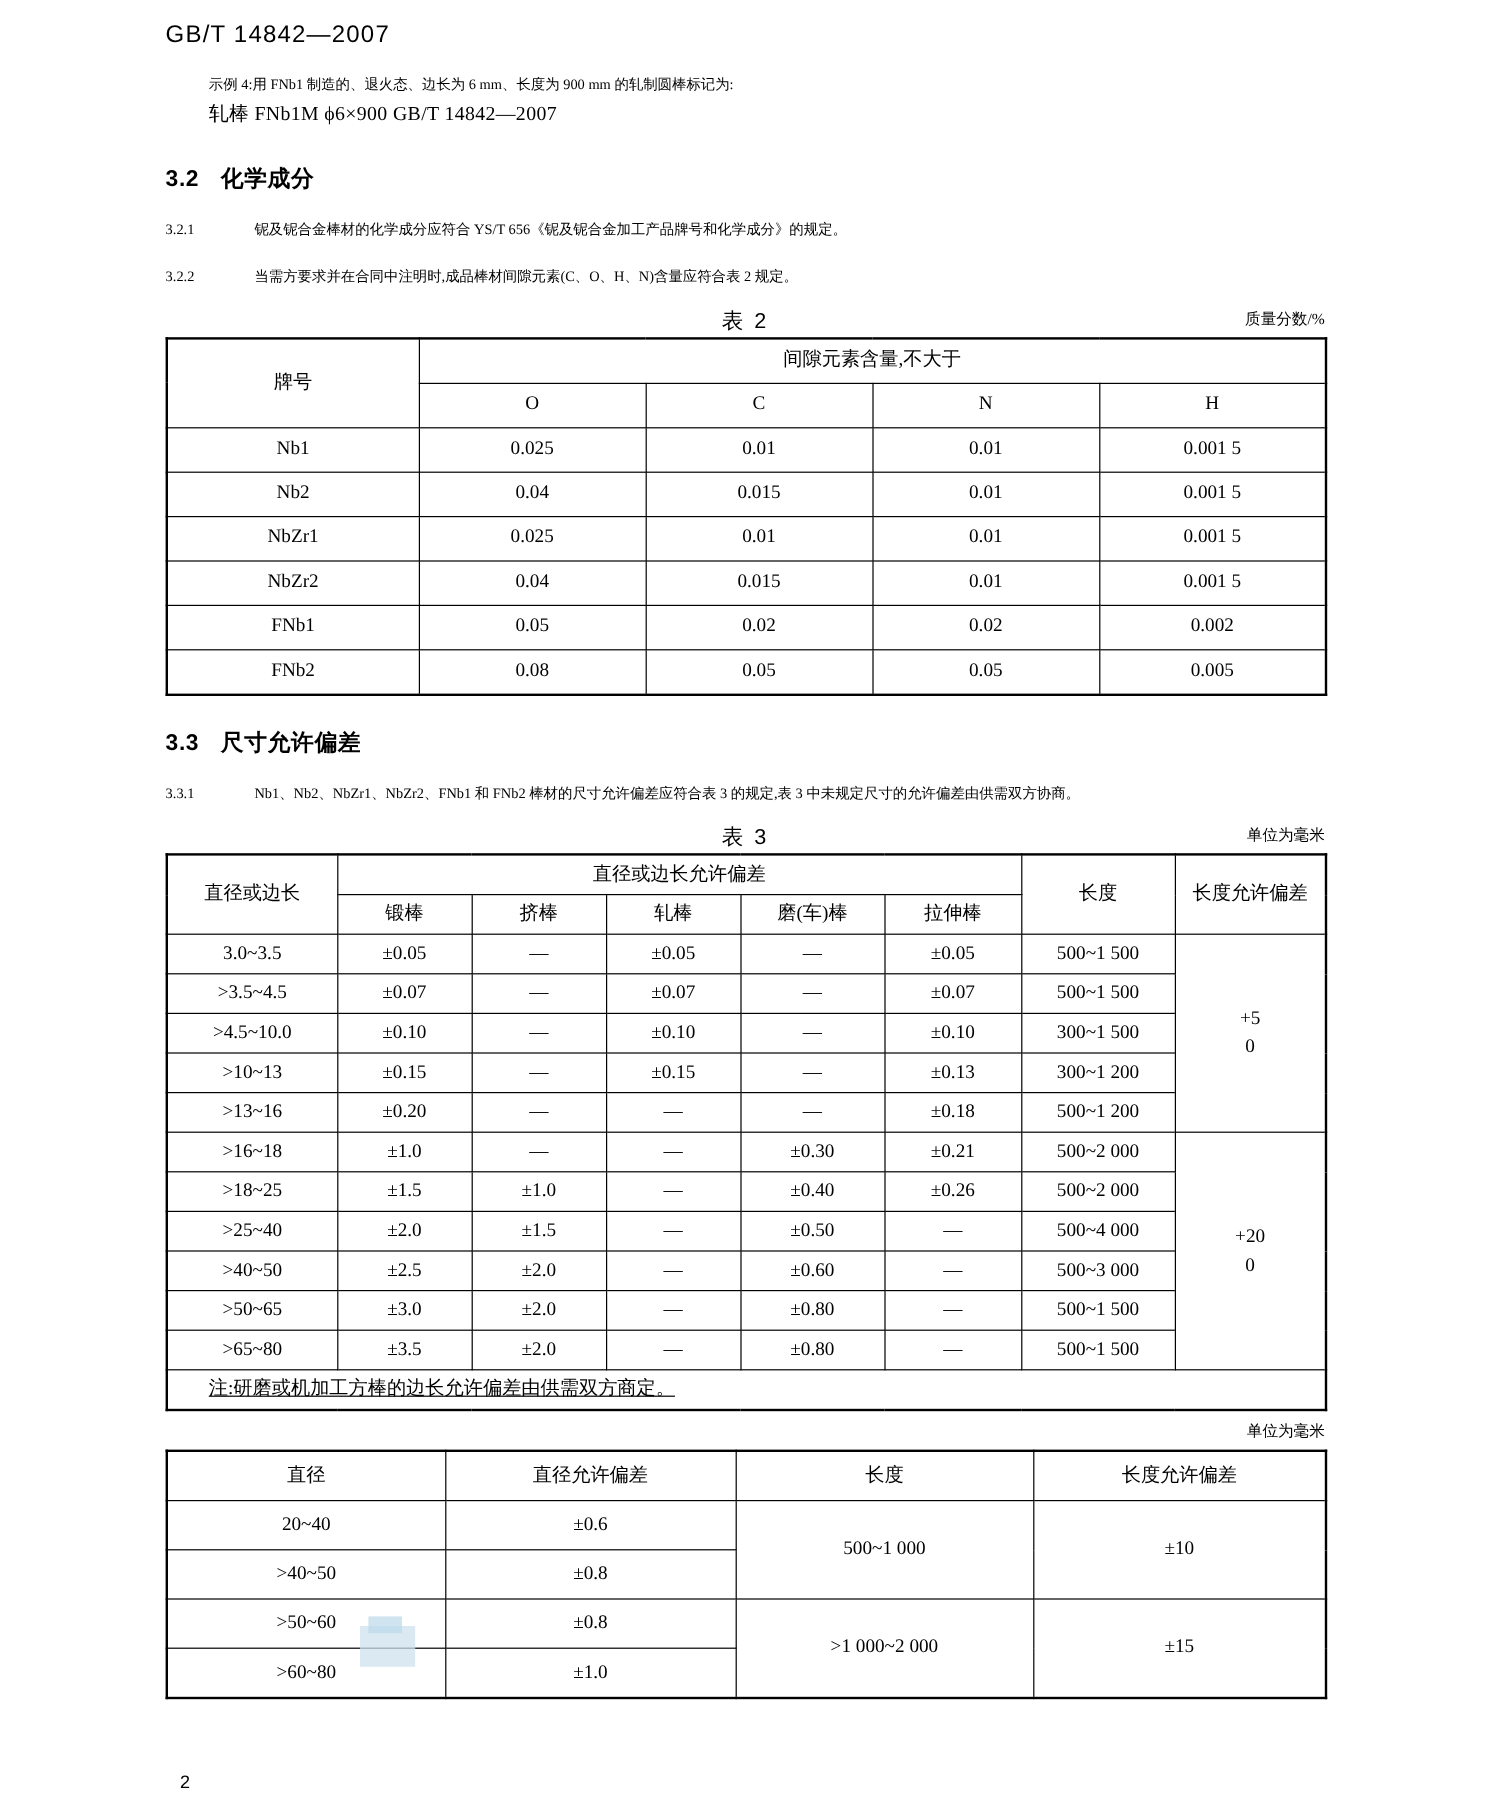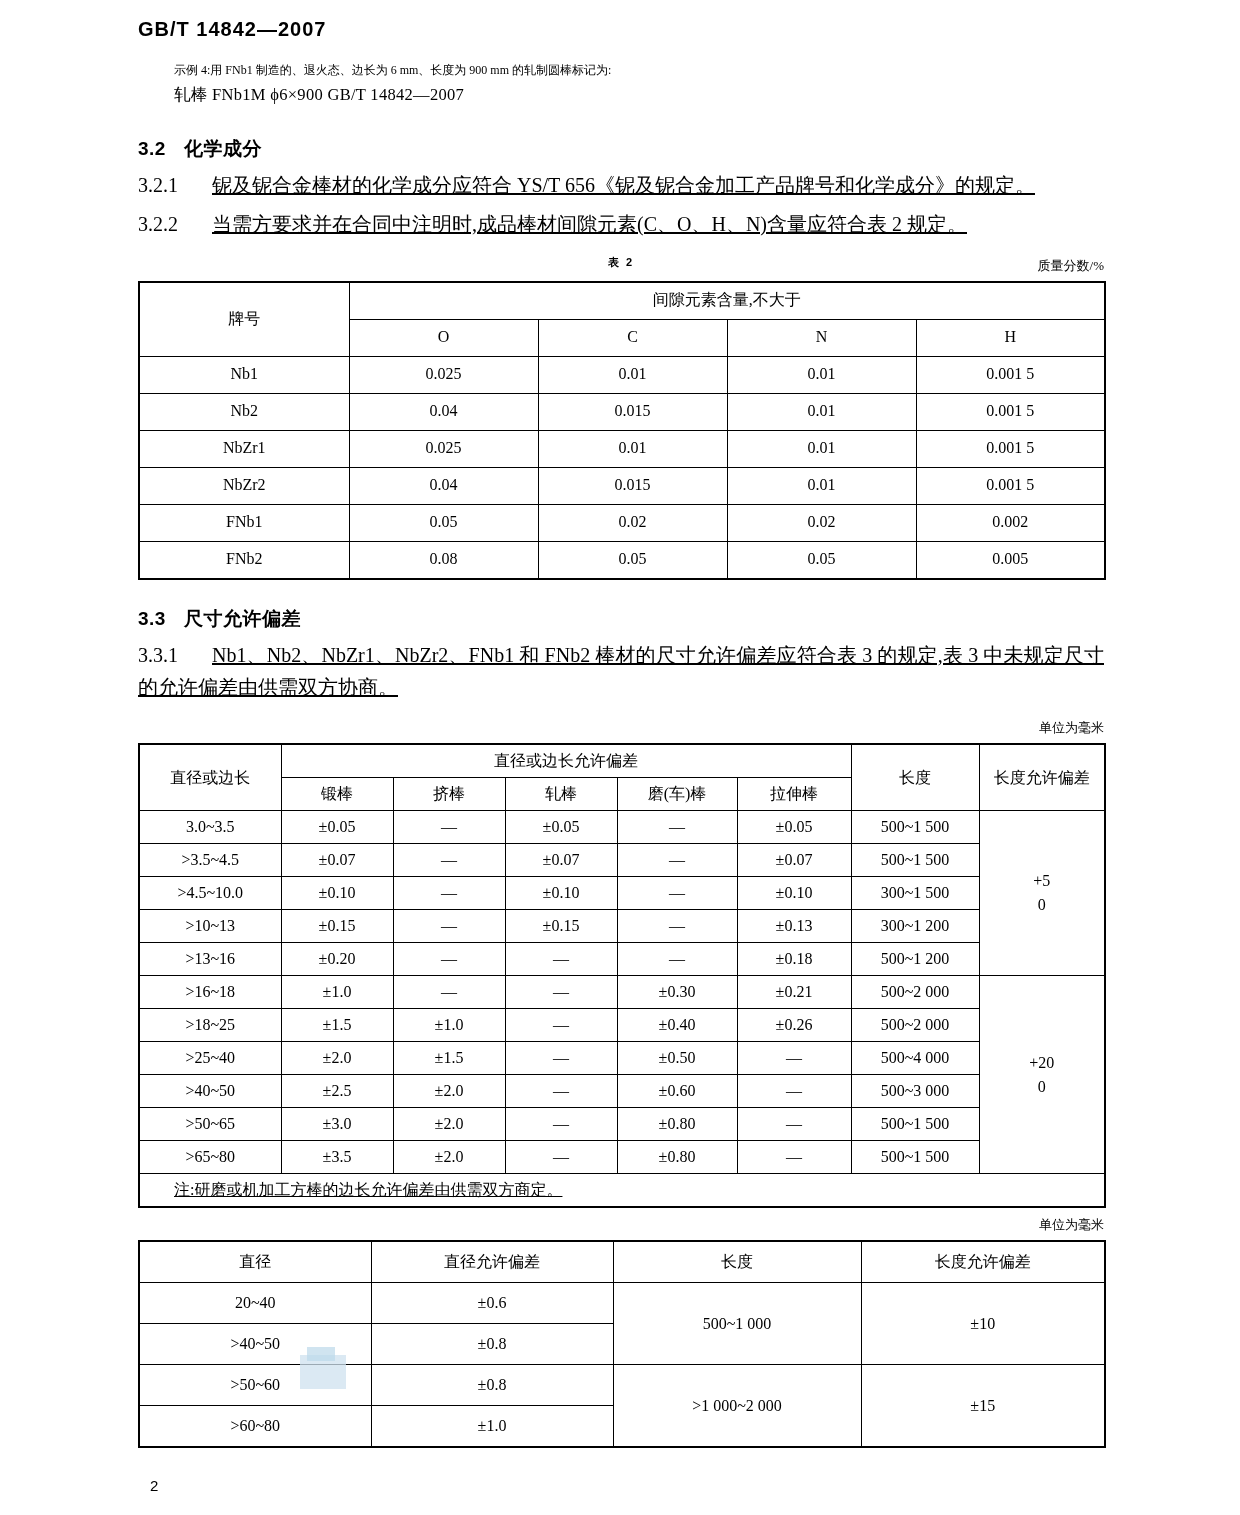--- a/index.html
+++ b/index.html
@@ -20,21 +20,21 @@
     width: 1240px;
     height: 1515px;
     box-sizing: border-box;
     padding: 0;
   }
   .header-std {
     position: absolute;
     left: 138px;
     top: 18px;
     font-family: "Liberation Sans", sans-serif;
-    font-weight: bold;
+    font-weight: normal;
     font-size: 20px;
     letter-spacing: 1px;
   }
   .content {
     position: absolute;
     left: 138px;
     top: 60px;
     width: 966px;
   }
   p {
@@ -57,40 +57,39 @@
     font-size: 19px;
     font-weight: bold;
     margin-top: 26px;
     letter-spacing: 0.5px;
   }
   .sec-head .num {
     display: inline-block;
     min-width: 46px;
   }
   .para {
-    font-size: 20px;
+    font-size: 12px;
     line-height: 1.62;
-    margin-top: 7px;
+    margin-top: 20px;
     text-align: justify;
-    text-decoration: underline;
   }
   .para .num {
     display: inline-block;
     min-width: 74px;
   }
   .tbl-caption-row {
     position: relative;
     margin-top: 14px;
     height: 26px;
   }
   .tbl-title {
     text-align: center;
     font-family: "Liberation Sans", sans-serif;
-    font-size: 11px;
-    font-weight: bold;
+    font-size: 18px;
+    font-weight: normal;
     letter-spacing: 2px;
   }
   .tbl-unit {
     position: absolute;
     right: 0;
     top: 2px;
     font-size: 13px;
   }
   table {
     border-collapse: collapse;
@@ -241,20 +240,21 @@
 
     <div class="sec-head">
       <span class="num">3.3</span><span>尺寸允许偏差</span>
     </div>
 
     <p class="para">
       <span class="num">3.3.1</span><span>Nb1、Nb2、NbZr1、NbZr2、FNb1 和 FNb2 棒材的尺寸允许偏差应符合表 3 的规定,表 3 中未规定尺寸的允许偏差由供需双方协商。</span>
     </p>
 
     <div class="tbl-caption-row">
+      <div class="tbl-title">表 3</div>
       <div class="tbl-unit">单位为毫米</div>
     </div>
 
     <table class="t3 thick">
       <colgroup>
         <col style="width:142px">
         <col style="width:112px">
         <col style="width:112px">
         <col style="width:112px">
         <col style="width:120px">

